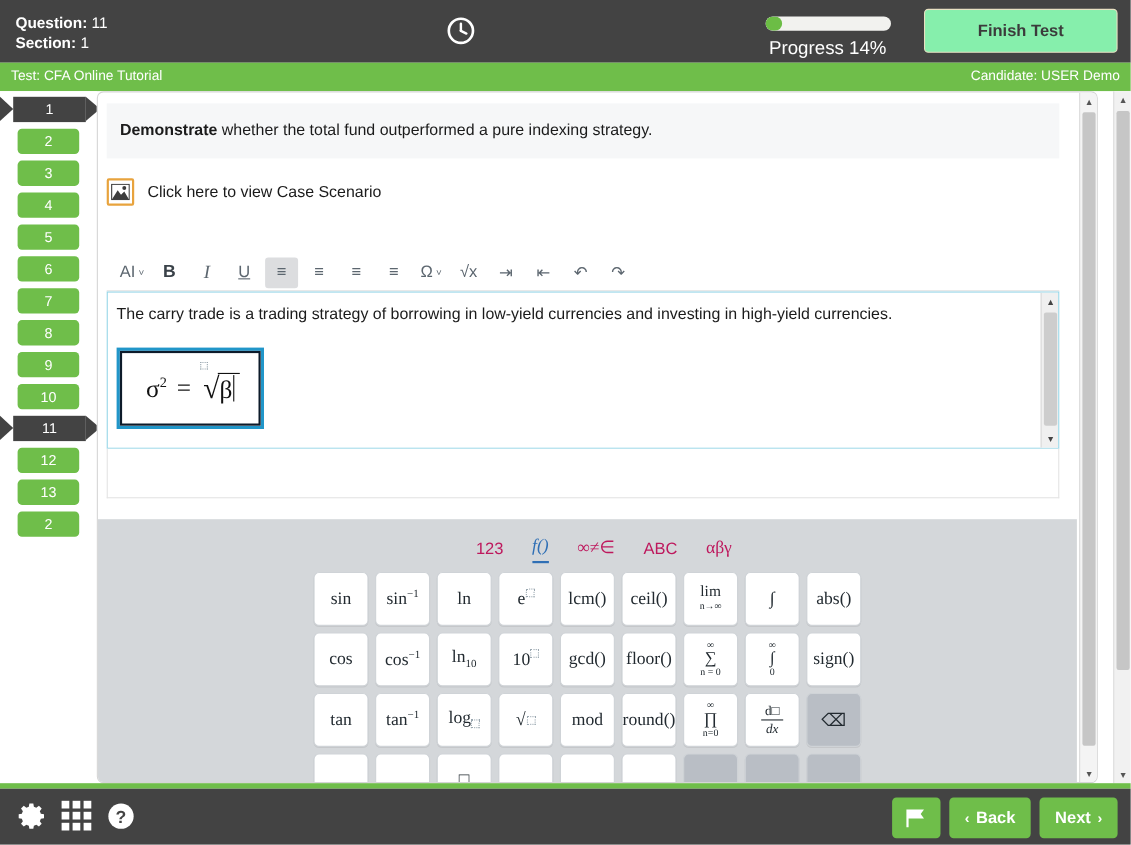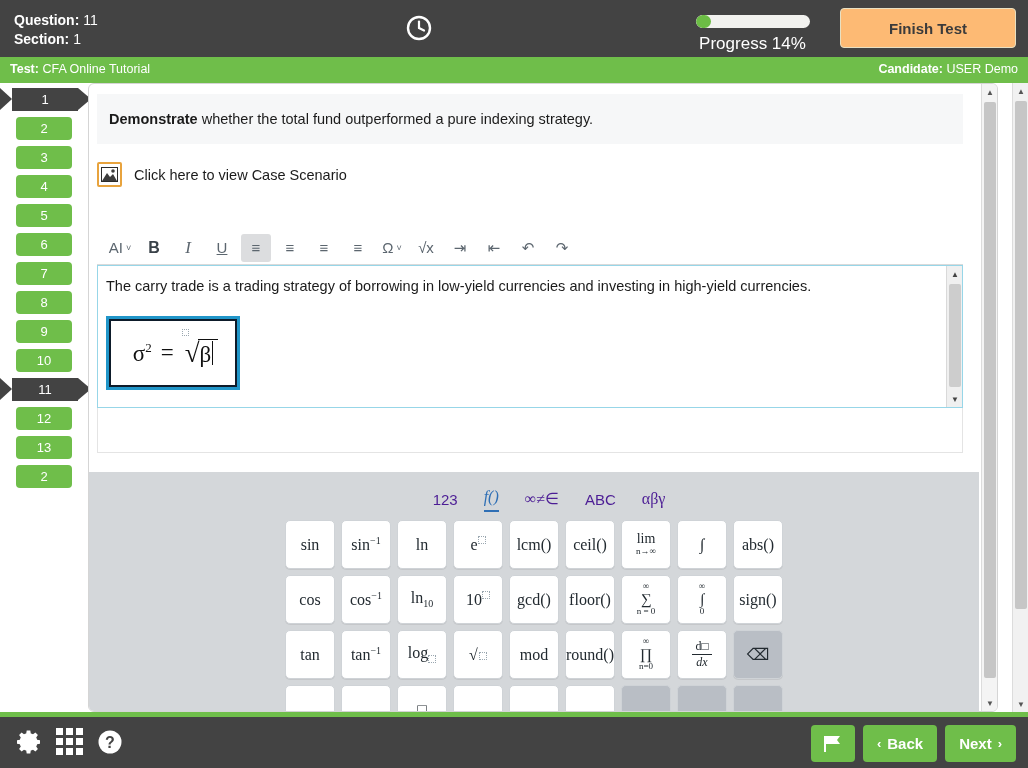--- a/index.html
+++ b/index.html
@@ -29,33 +29,33 @@
   #progress-block { position: absolute; left: 690px; top: 15px; width: 125px; text-align: center; }
   #progress-track {
     width: 114px; height: 13px; border-radius: 7px; background: #f2f2ef;
     position: relative; overflow: hidden; margin: 0 auto;
   }
   #progress-fill { position: absolute; left: 0; top: 0; height: 100%; width: 14%; background: #6cbd45; border-radius: 7px; }
   #progress-label { font-size: 17px; margin-top: 6px; color: #ffffff; }
 
   #finish-test-btn {
     position: absolute; left: 840px; top: 8px; width: 176px; height: 40px;
-    background: #fdba74; border: 1px solid #e8e0c2; border-radius: 4px;
+    background: #86efac; border: 1px solid #e8e0c2; border-radius: 4px;
     color: #3b3b3b; font-size: 15px; font-weight: bold; cursor: pointer;
     display: flex; align-items: center; justify-content: center;
   }
 
   
   #sub-bar {
     position: absolute; left: 0; top: 57px; width: 1028px; height: 26px;
     background: #6fbe4a; color: #ffffff; font-size: 12.5px;
   }
   #test-name { position: absolute; left: 10px; top: 5px; }
   #candidate-name { position: absolute; right: 10px; top: 5px; }
-  #sub-bar b { font-weight: bold; }
+  #sub-bar b { font-weight: normal; }
 
   
   #main-area {
     position: absolute; left: 0; top: 83px; width: 1028px; height: 629px;
     background: #ffffff;
   }
 
   
   #qnav {
     position: absolute; left: 0; top: 0; width: 88px; height: 629px;
@@ -165,21 +165,21 @@
     background: #ffffff; border: 1px solid #e4e4e4; border-top: none;
   }
 
   
   #math-keyboard {
     position: absolute; left: 0; top: 388px; width: 890px; height: 241px;
     background: #d4d7da; overflow: hidden;
   }
   #mk-tabs { display: flex; align-items: flex-end; justify-content: center; height: 40px; gap: 26px; padding-top: 8px; padding-left: 30px;}
   .mk-tab {
-    font-size: 16px; color: #4c1d95; cursor: pointer; padding-bottom: 4px;
+    font-size: 16px; color: #be185d; cursor: pointer; padding-bottom: 4px;
     font-family: "Liberation Serif", serif;
   }
   .mk-tab.sans { font-family: "Liberation Sans", sans-serif; font-size: 15px; }
   .mk-tab.active { color: #2f6fb5; border-bottom: 2px solid #2f6fb5; font-style: italic; }
   #mk-rows { padding: 8px 0 0 0; display: flex; flex-direction: column; align-items: center; gap: 6px; }
   .mk-row { display: flex; gap: 6px; }
   .mk-key {
     width: 50px; height: 49px; background: #ffffff; border: 1px solid #cfd3d7;
     border-radius: 5px; display: flex; align-items: center; justify-content: center;
     font-family: "Liberation Serif", serif; font-size: 16px; color: #222a30; cursor: pointer;

